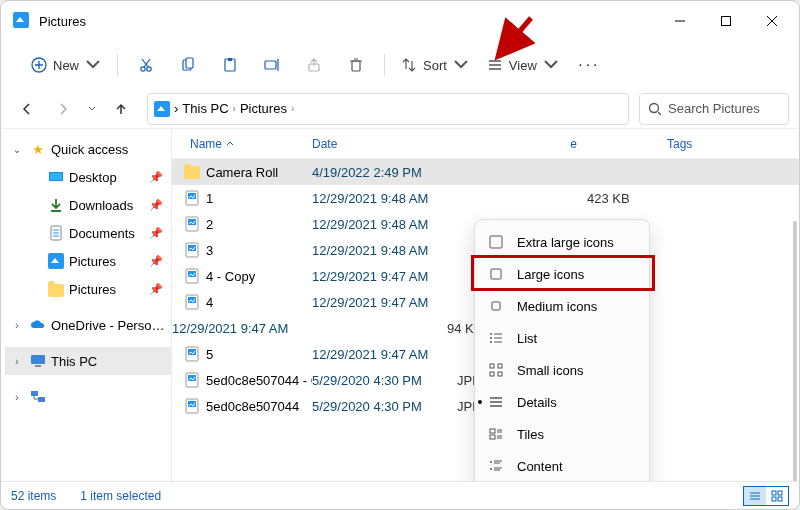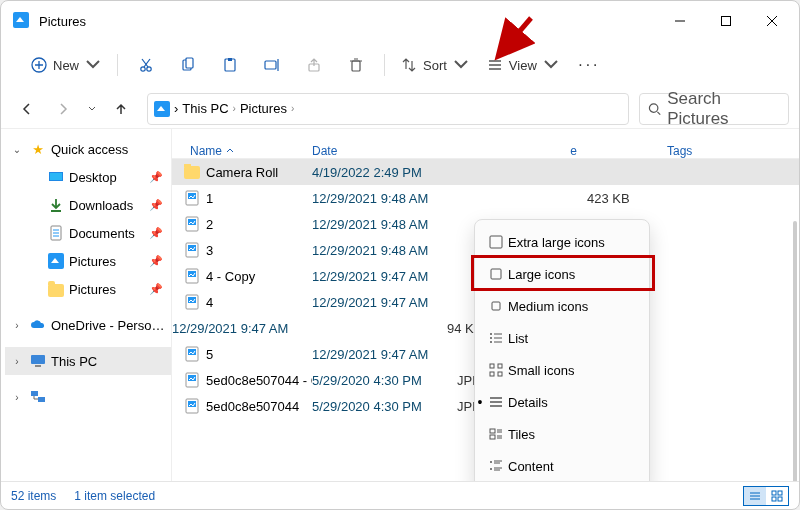--- a/index.html
+++ b/index.html
@@ -30,62 +30,62 @@
   .navbtn { width: 32px; height: 32px; display: flex; align-items:center; justify-content:center; color:#555;}
   .addressbar {
     flex: 1; height: 32px; border: 1px solid #ddd; border-radius: 4px;
     display: flex; align-items: center; padding: 0 6px; font-size: 13px; gap: 4px;
     margin: 0 6px;
   }
   .crumb { display:flex; align-items:center; gap:4px; color:#000; }
   .crumb .chev { color:#888; font-size:10px;}
   .searchbox {
     width: 150px; height: 32px; border: 1px solid #ddd; border-radius: 4px;
-    display: flex; align-items: center; padding: 0 8px; font-size: 17px; color: #555; gap:6px;
+    display: flex; align-items: center; padding: 0 8px; font-size: 13px; color: #555; gap:6px;
   }
   .body { flex: 1; display: flex; overflow: hidden; position: relative;}
   .sidebar { width: 170px; padding: 6px 0 6px 4px; font-size: 13px; overflow:hidden;}
   .tree-item { display:flex; align-items:center; height:28px; padding:0 4px; gap:4px; }
   .tree-item .tw { width:16px; display:flex; justify-content:center; color:#555; font-size:10px;}
   .tree-item .ic { width:18px; height:18px; display:flex; align-items:center; justify-content:center;}
   .tree-item .lbl { flex:1; white-space:nowrap; overflow:hidden; text-overflow:ellipsis;}
   .tree-item .pin { color:#888; font-size:11px; margin-right:4px;}
   .tree-item.selected { background:#eaeaea;}
   .tree-sub { padding-left: 18px; }
   .filelist { flex:1; display:flex; flex-direction:column; font-size:13px; position:relative; border-left:1px solid #eee;}
-  .cols { display:flex; height:30px; align-items:flex-end; color:#1a5fb4; font-size:12px; border-bottom:1px solid #eee;}
+  .cols { display:flex; height:30px; align-items:center; color:#1a5fb4; font-size:12px; border-bottom:1px solid #eee;}
   .col-name{ width:140px; padding-left:18px; display:flex; align-items:center; gap:4px;}
   .col-date{ width:145px;}
   .col-type{ width:130px;}
   .col-size{ width:80px;}
   .col-tags{ flex:1;}
   .rows{ flex:1; overflow:hidden;}
   .row{ display:flex; height:26px; align-items:center;}
   .row.sel{ background:#e6e6e6;}
   .row .c{ overflow:hidden; white-space:nowrap; text-overflow:ellipsis;}
   .row .c-name{ width:140px; padding-left:12px; display:flex; align-items:center; gap:6px;}
   .row .c-date{ width:145px; color:#0c4a6e;}
   .row .c-type{ width:130px; color:#333;}
   .row .c-size{ width:80px; color:#333;}
   .row .fic{ width:16px; height:16px; flex-shrink:0;}
   .statusbar{
     height:28px; border-top:1px solid #e5e5e5; display:flex; align-items:center;
-    font-size:12px; color:#1a5fb4; padding:0 10px; gap:18px;
+    font-size:12px; color:#1a5fb4; padding:0 10px; gap:24px;
   }
   .statusbar .sp{flex:1;}
   .viewtoggle{ display:flex; border:1px solid #0067c0;}
   .viewtoggle div{ width:22px; height:18px; display:flex; align-items:center; justify-content:center;}
   .viewtoggle .active{ background:#d0e4f7;}
   
   .menu{
     position:absolute; left:473px; top:90px; width:176px; background:#fbfbfb;
     border:1px solid #ddd; border-radius:8px; box-shadow:0 8px 20px rgba(0,0,0,.15);
     padding:6px 0; z-index:20;
   }
-  .menu .mi{ height:32px; display:flex; align-items:center; padding:0 12px; gap:3px; font-size:13px;}
+  .menu .mi{ height:32px; display:flex; align-items:center; padding:0 12px; gap:12px; font-size:13px;}
   .menu .mi .mic{ width:18px; display:flex; justify-content:center;}
   .menu .mi .dot{ position:absolute; left:-2px; width:14px; text-align:center; font-size:14px;}
   .menu .mi.rel{position:relative;}
   .highlight-box{
     position:absolute; left:470px; top:254px; width:184px; height:36px;
     border:3px solid #c00000; z-index:30; pointer-events:none;
   }
   .arrow{
     position:absolute; left:460px; top:12px; width:80px; height:60px; z-index:25; pointer-events:none;
   }

